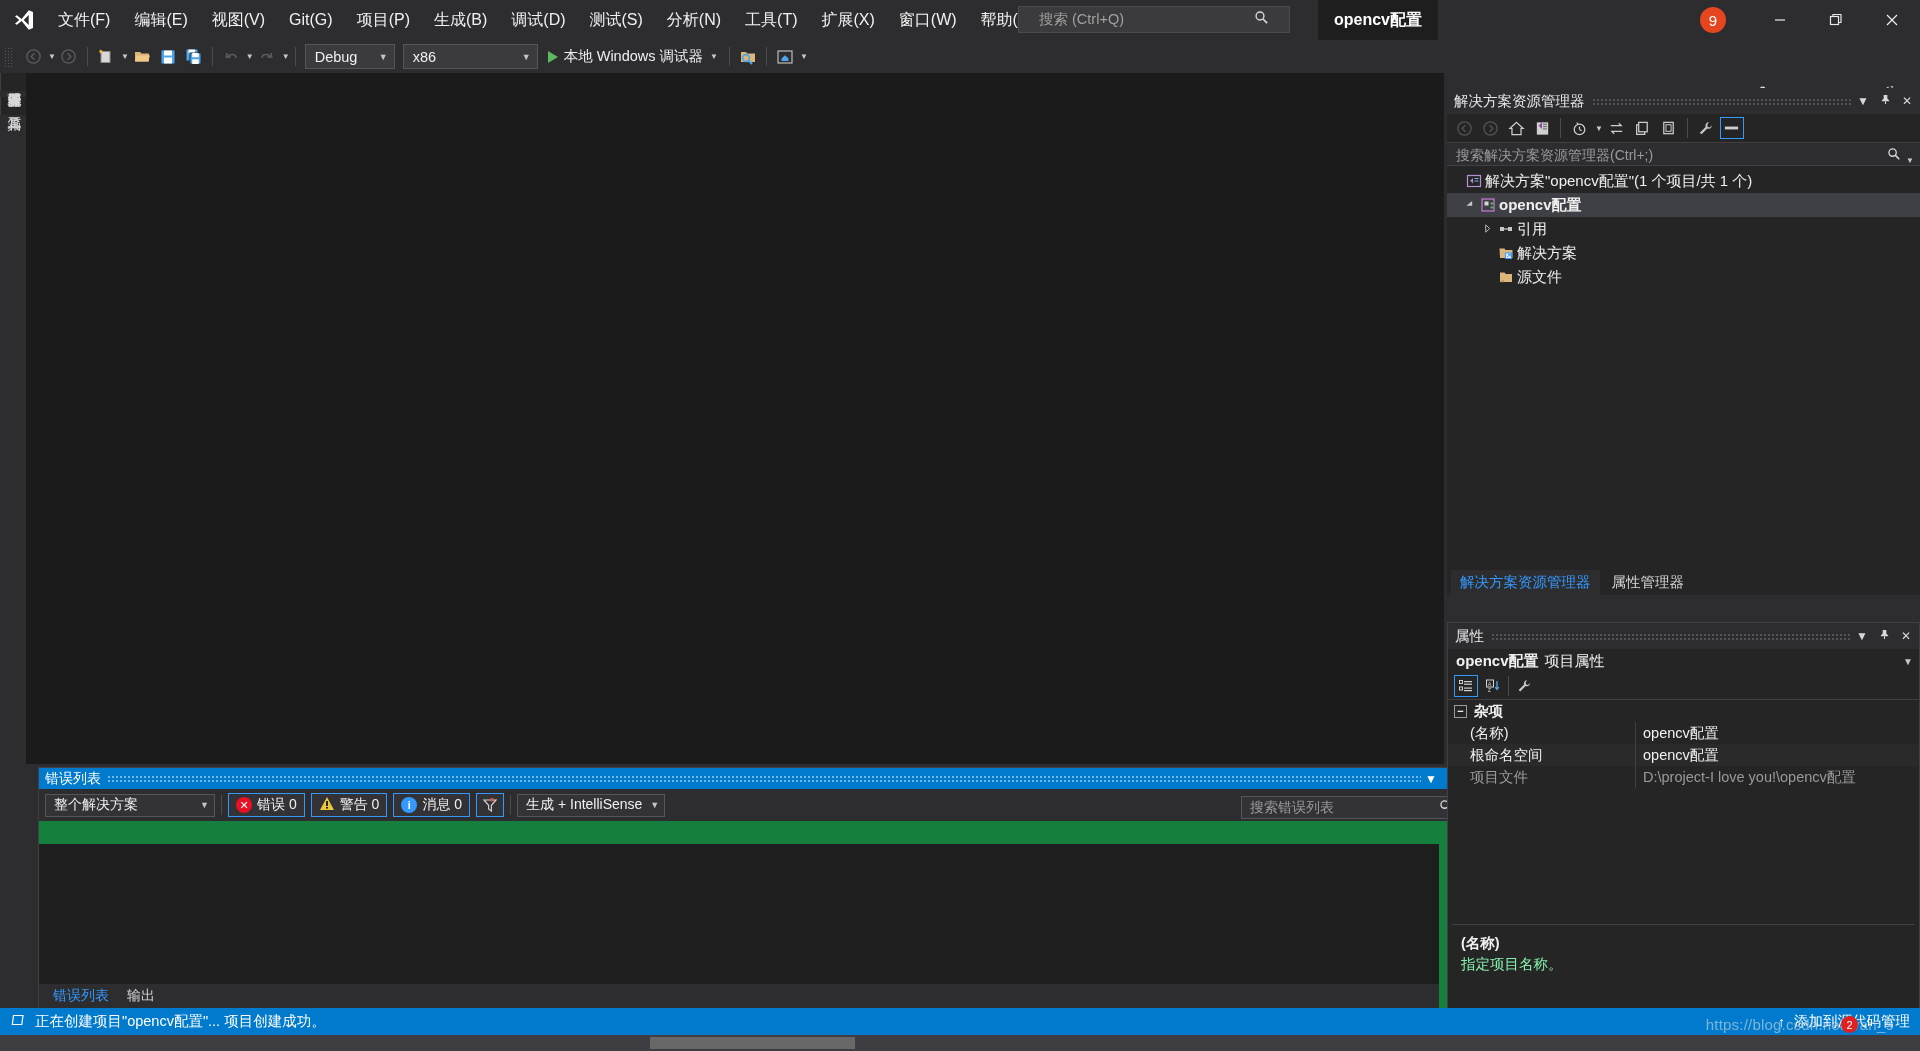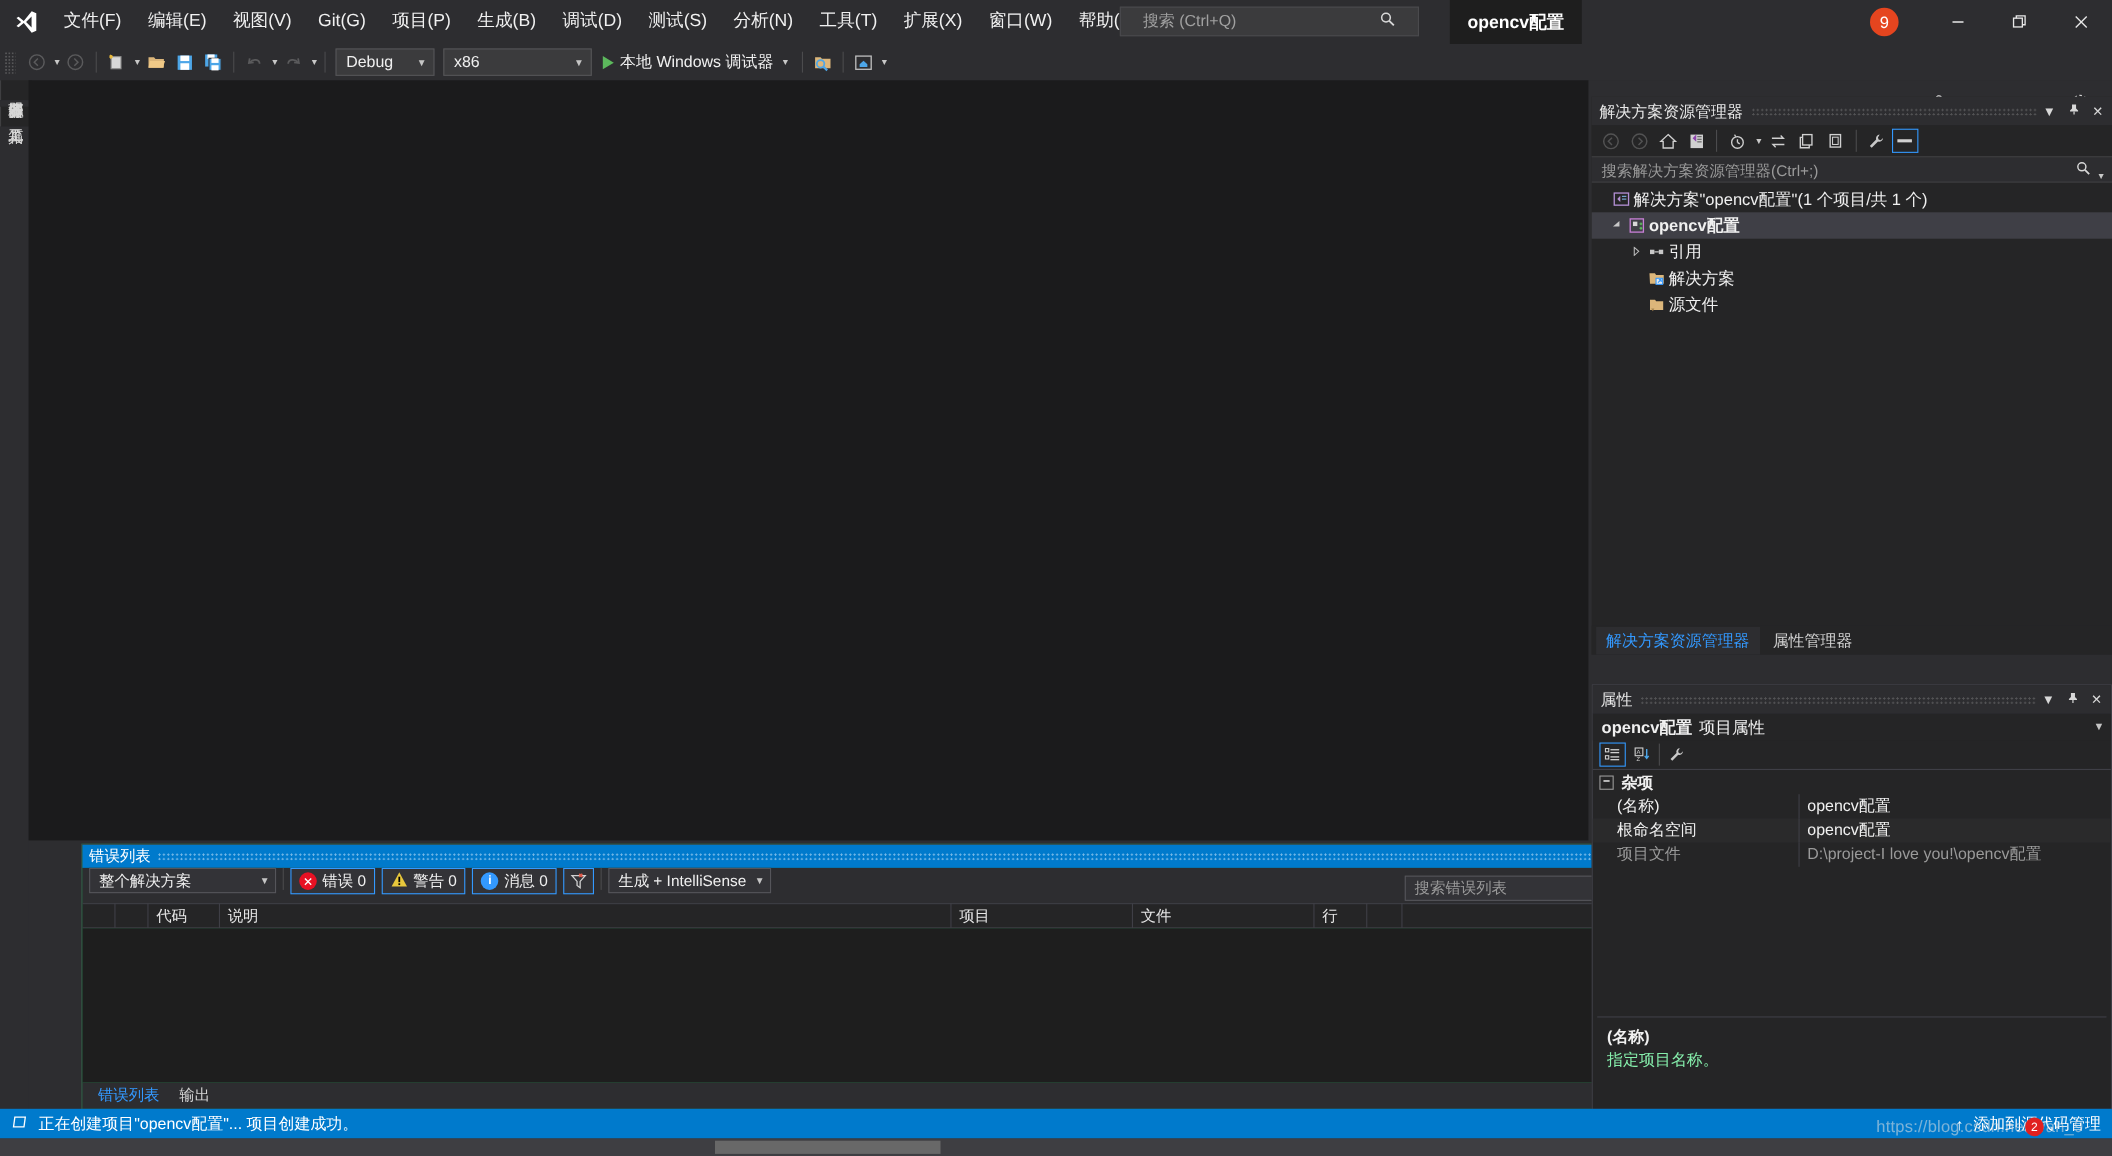--- a/index.html
+++ b/index.html
@@ -92,32 +92,32 @@
 
   
   .editor {
     position: absolute; left: 26px; top: 73px; width: 1418px; height: 691px;
     background: #1b1b1c;
   }
 
   
   .errpanel {
     position: absolute; left: 38px; top: 767px; width: 1448px; height: 242px;
-    background: #15803d; border: 1px solid #3f3f46; margin-left: 36px;
+    background: #15803d; border: 1px solid #3f3f46;
   }
   .err-title {
     height: 21px; background: #007acc; display: flex; align-items: center;
     padding: 0 4px 0 6px; color: #fff; font-size: 14px;
   }
   .err-title .t { margin-right: 6px; }
   .dots-fill { flex: 1; height: 7px; opacity: .55;
     background-image: radial-gradient(#cfe8fb 1px, transparent 1px); background-size: 4px 4px; }
   .err-title .ticon { width: 20px; text-align: center; color: #fff; font-size: 12px; }
   .err-toolbar {
-    height: 32px; display: flex; align-items: flex-start; padding: 0 6px; gap: 6px;
+    height: 32px; display: flex; align-items: center; padding: 0 6px; gap: 6px;
     background: #2d2d30;
   }
   .scope-combo {
     width: 170px; height: 23px; background: #333337; border: 1px solid #55555a;
     display: flex; align-items: center; padding: 0 5px 0 8px; font-size: 14px; color: #f0f0f0;
   }
   .scope-combo .cb-arrow { margin-left: auto; font-size: 9px; color: #c5c5c5; }
   .vsep { width: 1px; height: 20px; background: #4b4b4d; }
   .tgl {
     height: 24px; display: flex; align-items: center; gap: 5px; padding: 0 7px;
@@ -484,30 +484,20 @@
       <span class="ph">搜索错误列表</span>
       <span>
         <svg width="14" height="14" viewBox="0 0 16 16">
             <circle cx="6.4" cy="6.4" r="4.2" fill="none" stroke="#d8d8d8" stroke-width="1.5"></circle>
             <line x1="9.6" y1="9.6" x2="14" y2="14" stroke="#d8d8d8" stroke-width="1.8"></line>
           </svg>
       </span>
       <span class="caret" style="margin-left:5px">▼</span>
     </div>
 
-    <div class="grid-head">
-      <div class="gh" style="width:30px"></div>
-      <div class="gh" style="width:30px"></div>
-      <div class="gh" style="width:65px">代码</div>
-      <div class="gh" style="width:665px">说明</div>
-      <div class="gh" style="width:165px">项目</div>
-      <div class="gh" style="width:165px">文件</div>
-      <div class="gh" style="width:48px">行</div>
-      <div class="gh" style="width:32px"></div>
-    </div>
 
     <div class="grid-body"></div>
 
     <div class="err-tabs">
       <div class="err-tab active">错误列表</div>
       <div class="err-tab">输出</div>
     </div>
   </div>
 
   <div class="se">

